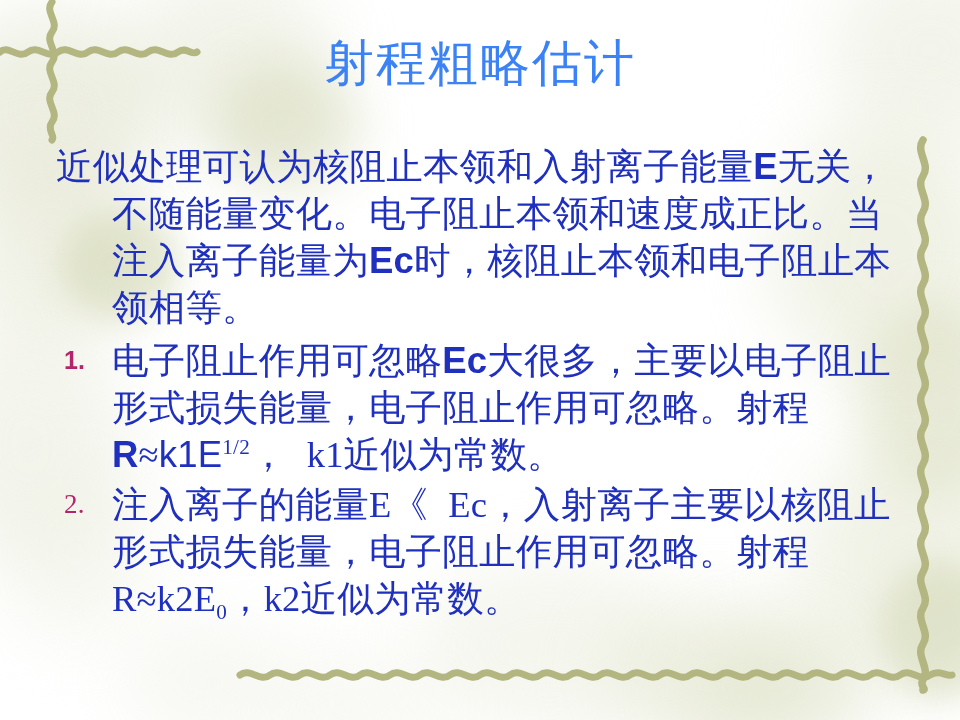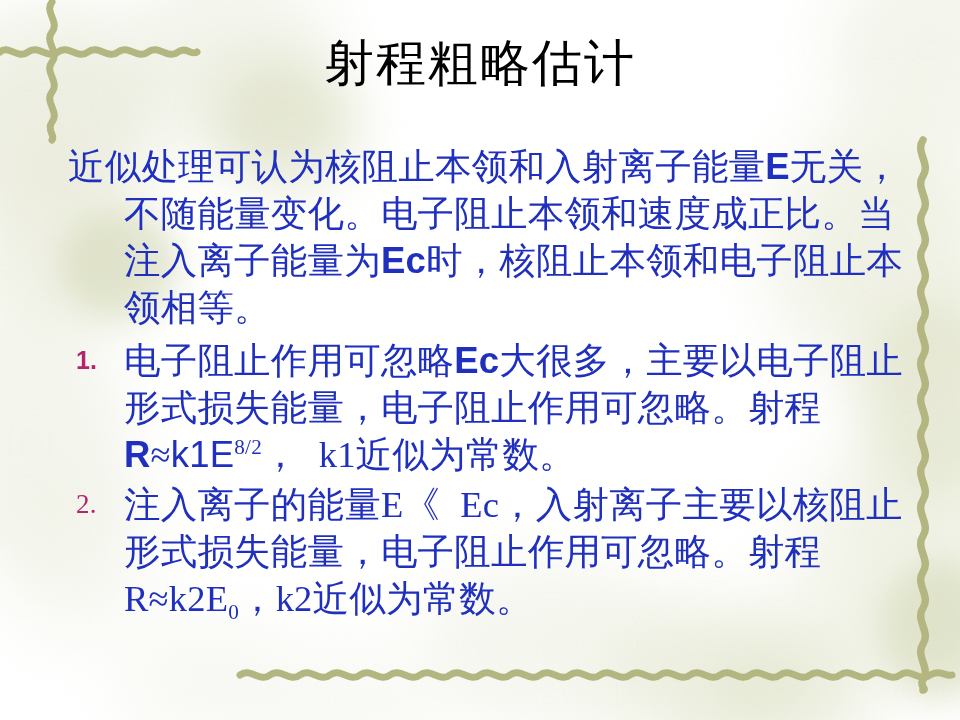--- a/index.html
+++ b/index.html
@@ -47,32 +47,32 @@
   }
   .wave.vert path { stroke-width: 7.5; }
 
   
   .title {
     position: absolute;
     left: 0;
     top: 36px;
     width: 960px;
     text-align: center;
-    color: #000000;
+    color: #3b82f6;
     font-size: 50px;
     line-height: 1.1;
     letter-spacing: 2px;
     font-family: "Liberation Serif", "DejaVu Serif", serif;
     white-space: nowrap;
   }
 
   
   .body-block {
     position: absolute;
-    left: 68px;
+    left: 56px;
     top: 143px;
     width: 850px;
     color: #1f2fbe;
   }
 
   .para {
     font-size: 36.5px;
     line-height: 47px;
     text-indent: 0;
     padding-left: 56px;
@@ -183,20 +183,20 @@
   </div>
 
   <div class="title">射程粗略估计</div>
 
   <div class="body-block">
 
     <p class="para"><span class="first-line-pull">近似处理可认为核阻止本领和入射离子能量</span><span class="sans-b">E</span><span>无关，不随能量变化。电子阻止本领和速度成正比。当注入离子能量为</span><span class="sans-b">Ec</span><span>时，核阻止本领和电子阻止本领相等。</span></p>
 
     <ol class="numlist">
 
-      <li class="m-sans"><span class="marker">1.</span><span>电子阻止作用可忽略</span><span class="sans-b">Ec</span><span>大很多，主要以电子阻止形式损失能量，电子阻止作用可忽略。射程</span><span class="sans-b">R</span><span>≈</span><span class="serif-i">k1E</span><sup>8/2</sup><span>，</span><span class="sp"></span><span>k1近似为常数。</span></li>
+      <li class="m-sans"><span class="marker">1.</span><span>电子阻止作用可忽略</span><span class="sans-b">Ec</span><span>大很多，主要以电子阻止形式损失能量，电子阻止作用可忽略。射程</span><span class="sans-b">R</span><span>≈</span><span class="serif-i">k1E</span><sup>1/2</sup><span>，</span><span class="sp"></span><span>k1近似为常数。</span></li>
 
       <li class="m-serif"><span class="marker">2.</span><span>注入离子的能量E《</span><span class="sp"></span><span>Ec，入射离子主要以核阻止形式损失能量，电子阻止作用可忽略。射程R≈k2E</span><sub>0</sub><span>，k2近似为常数。</span></li>
 
     </ol>
   </div>
 
 </div>
 
 </body></html>

